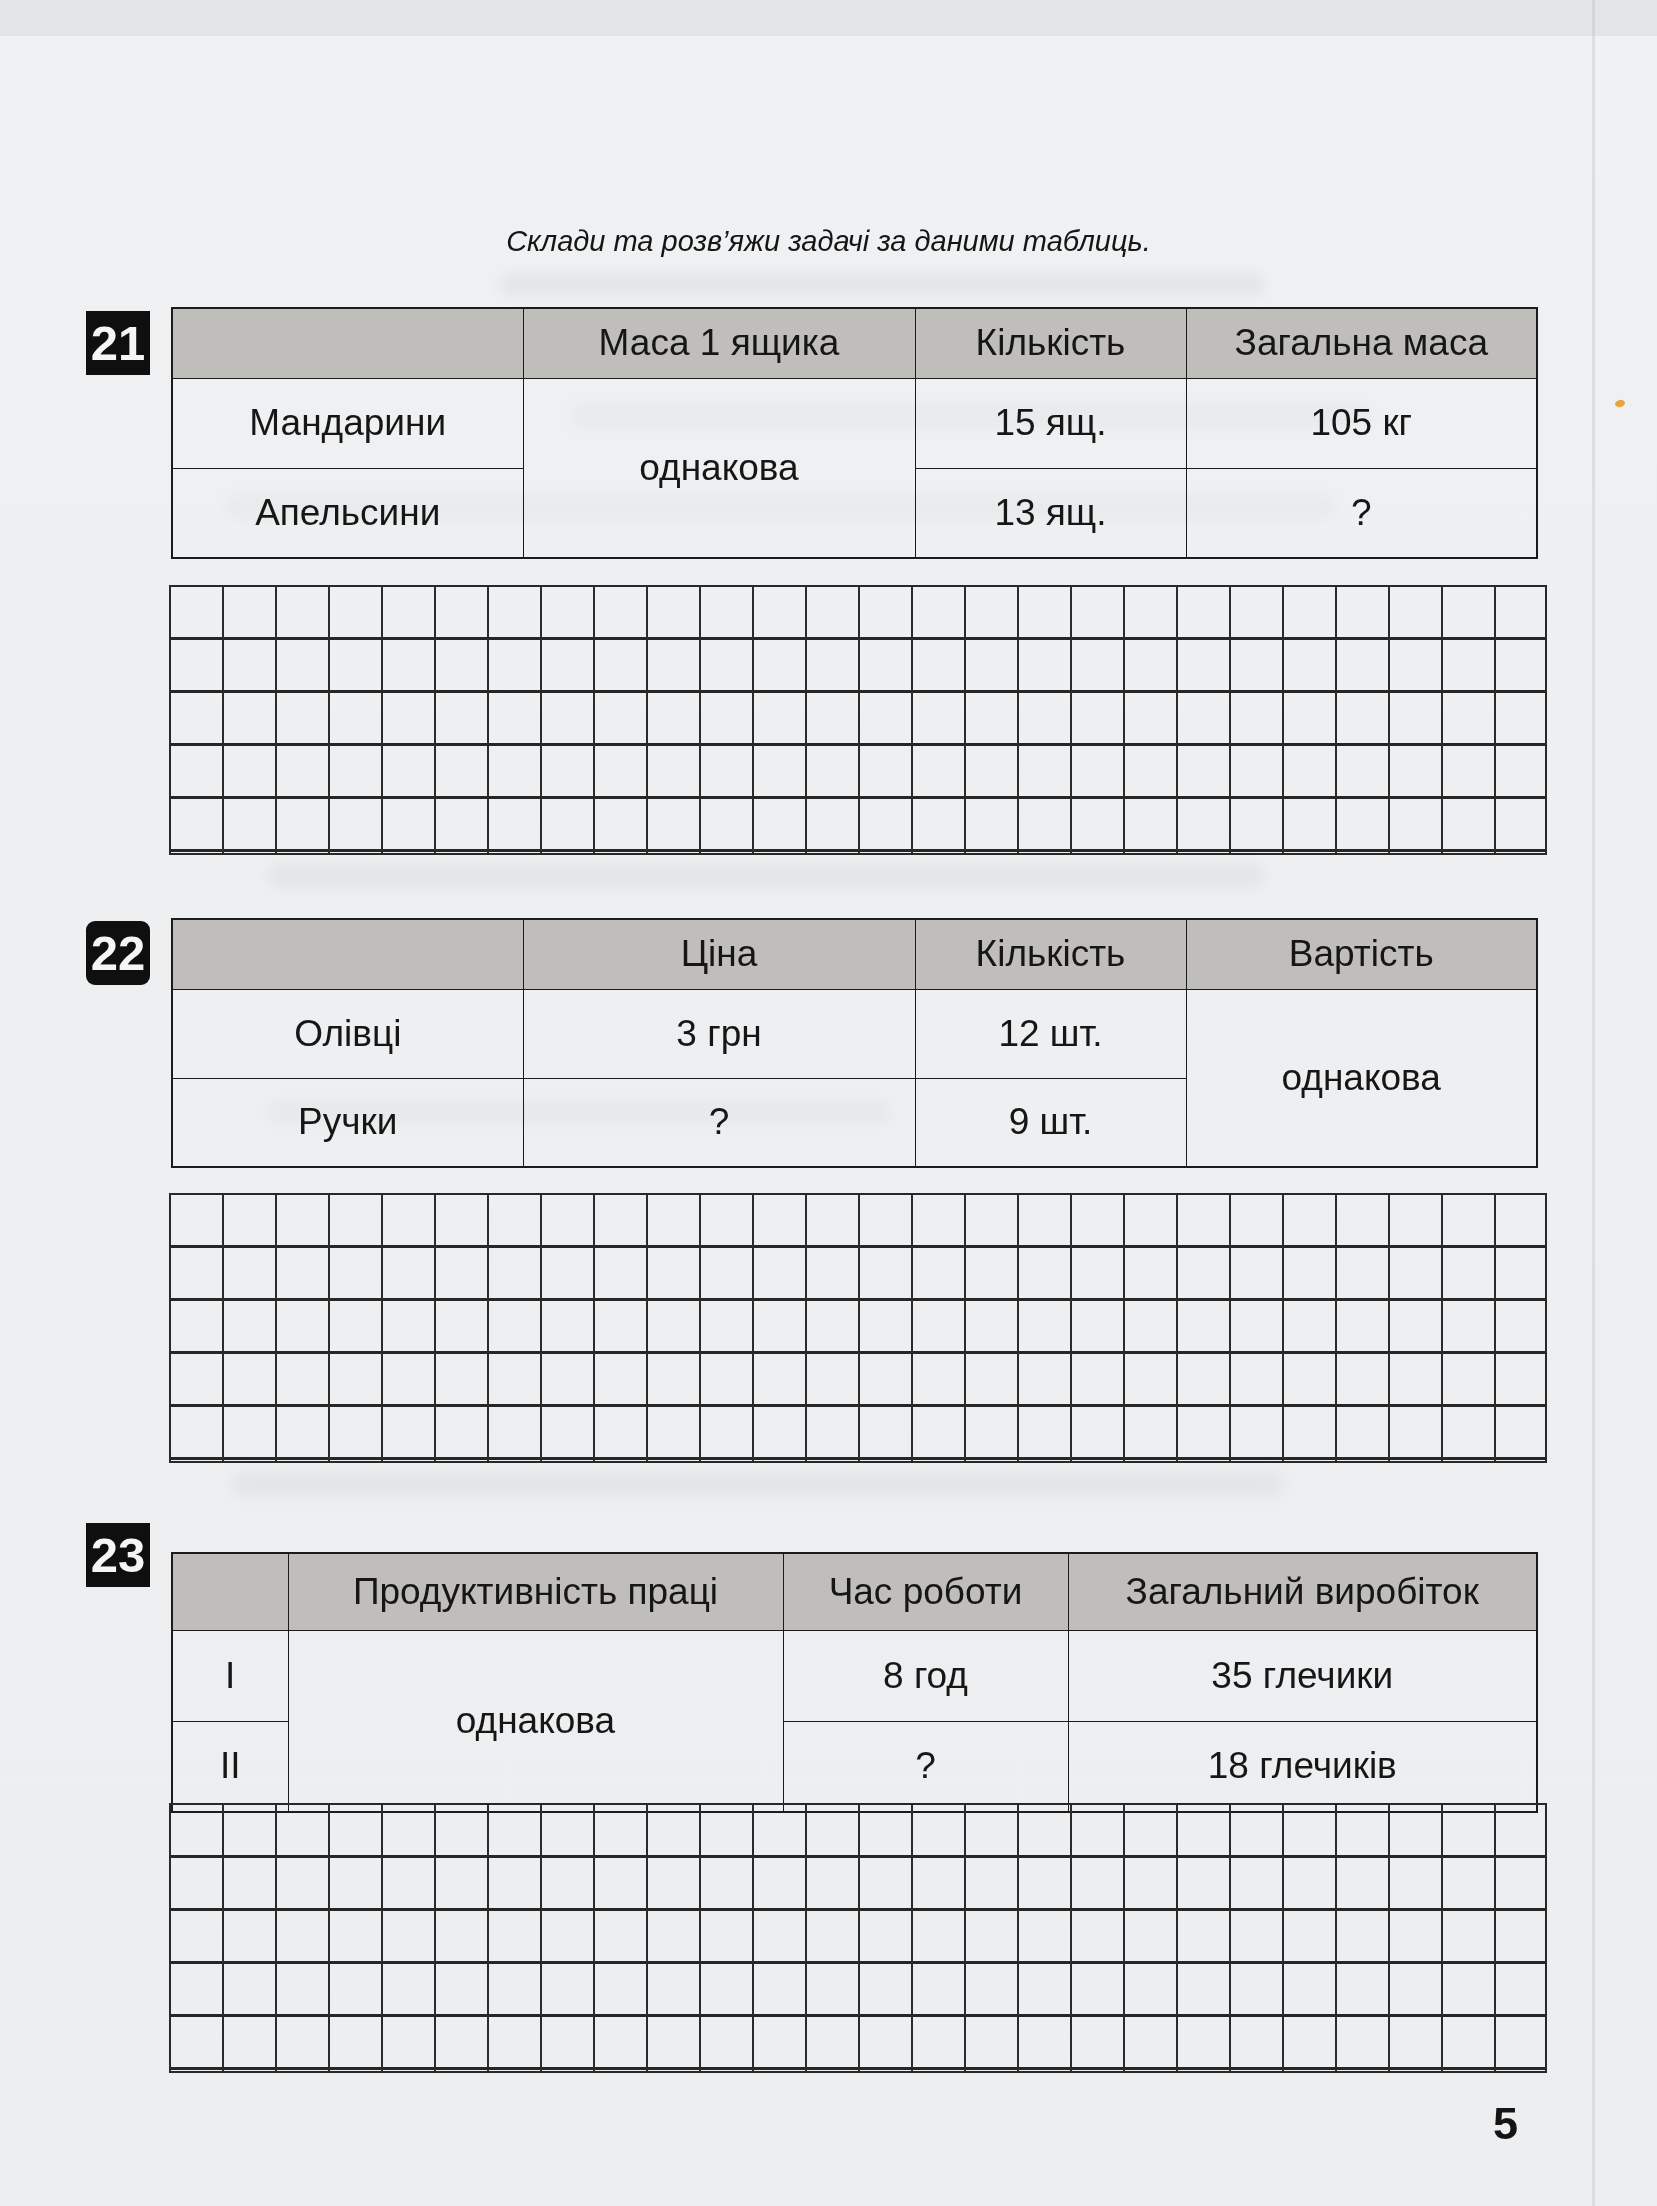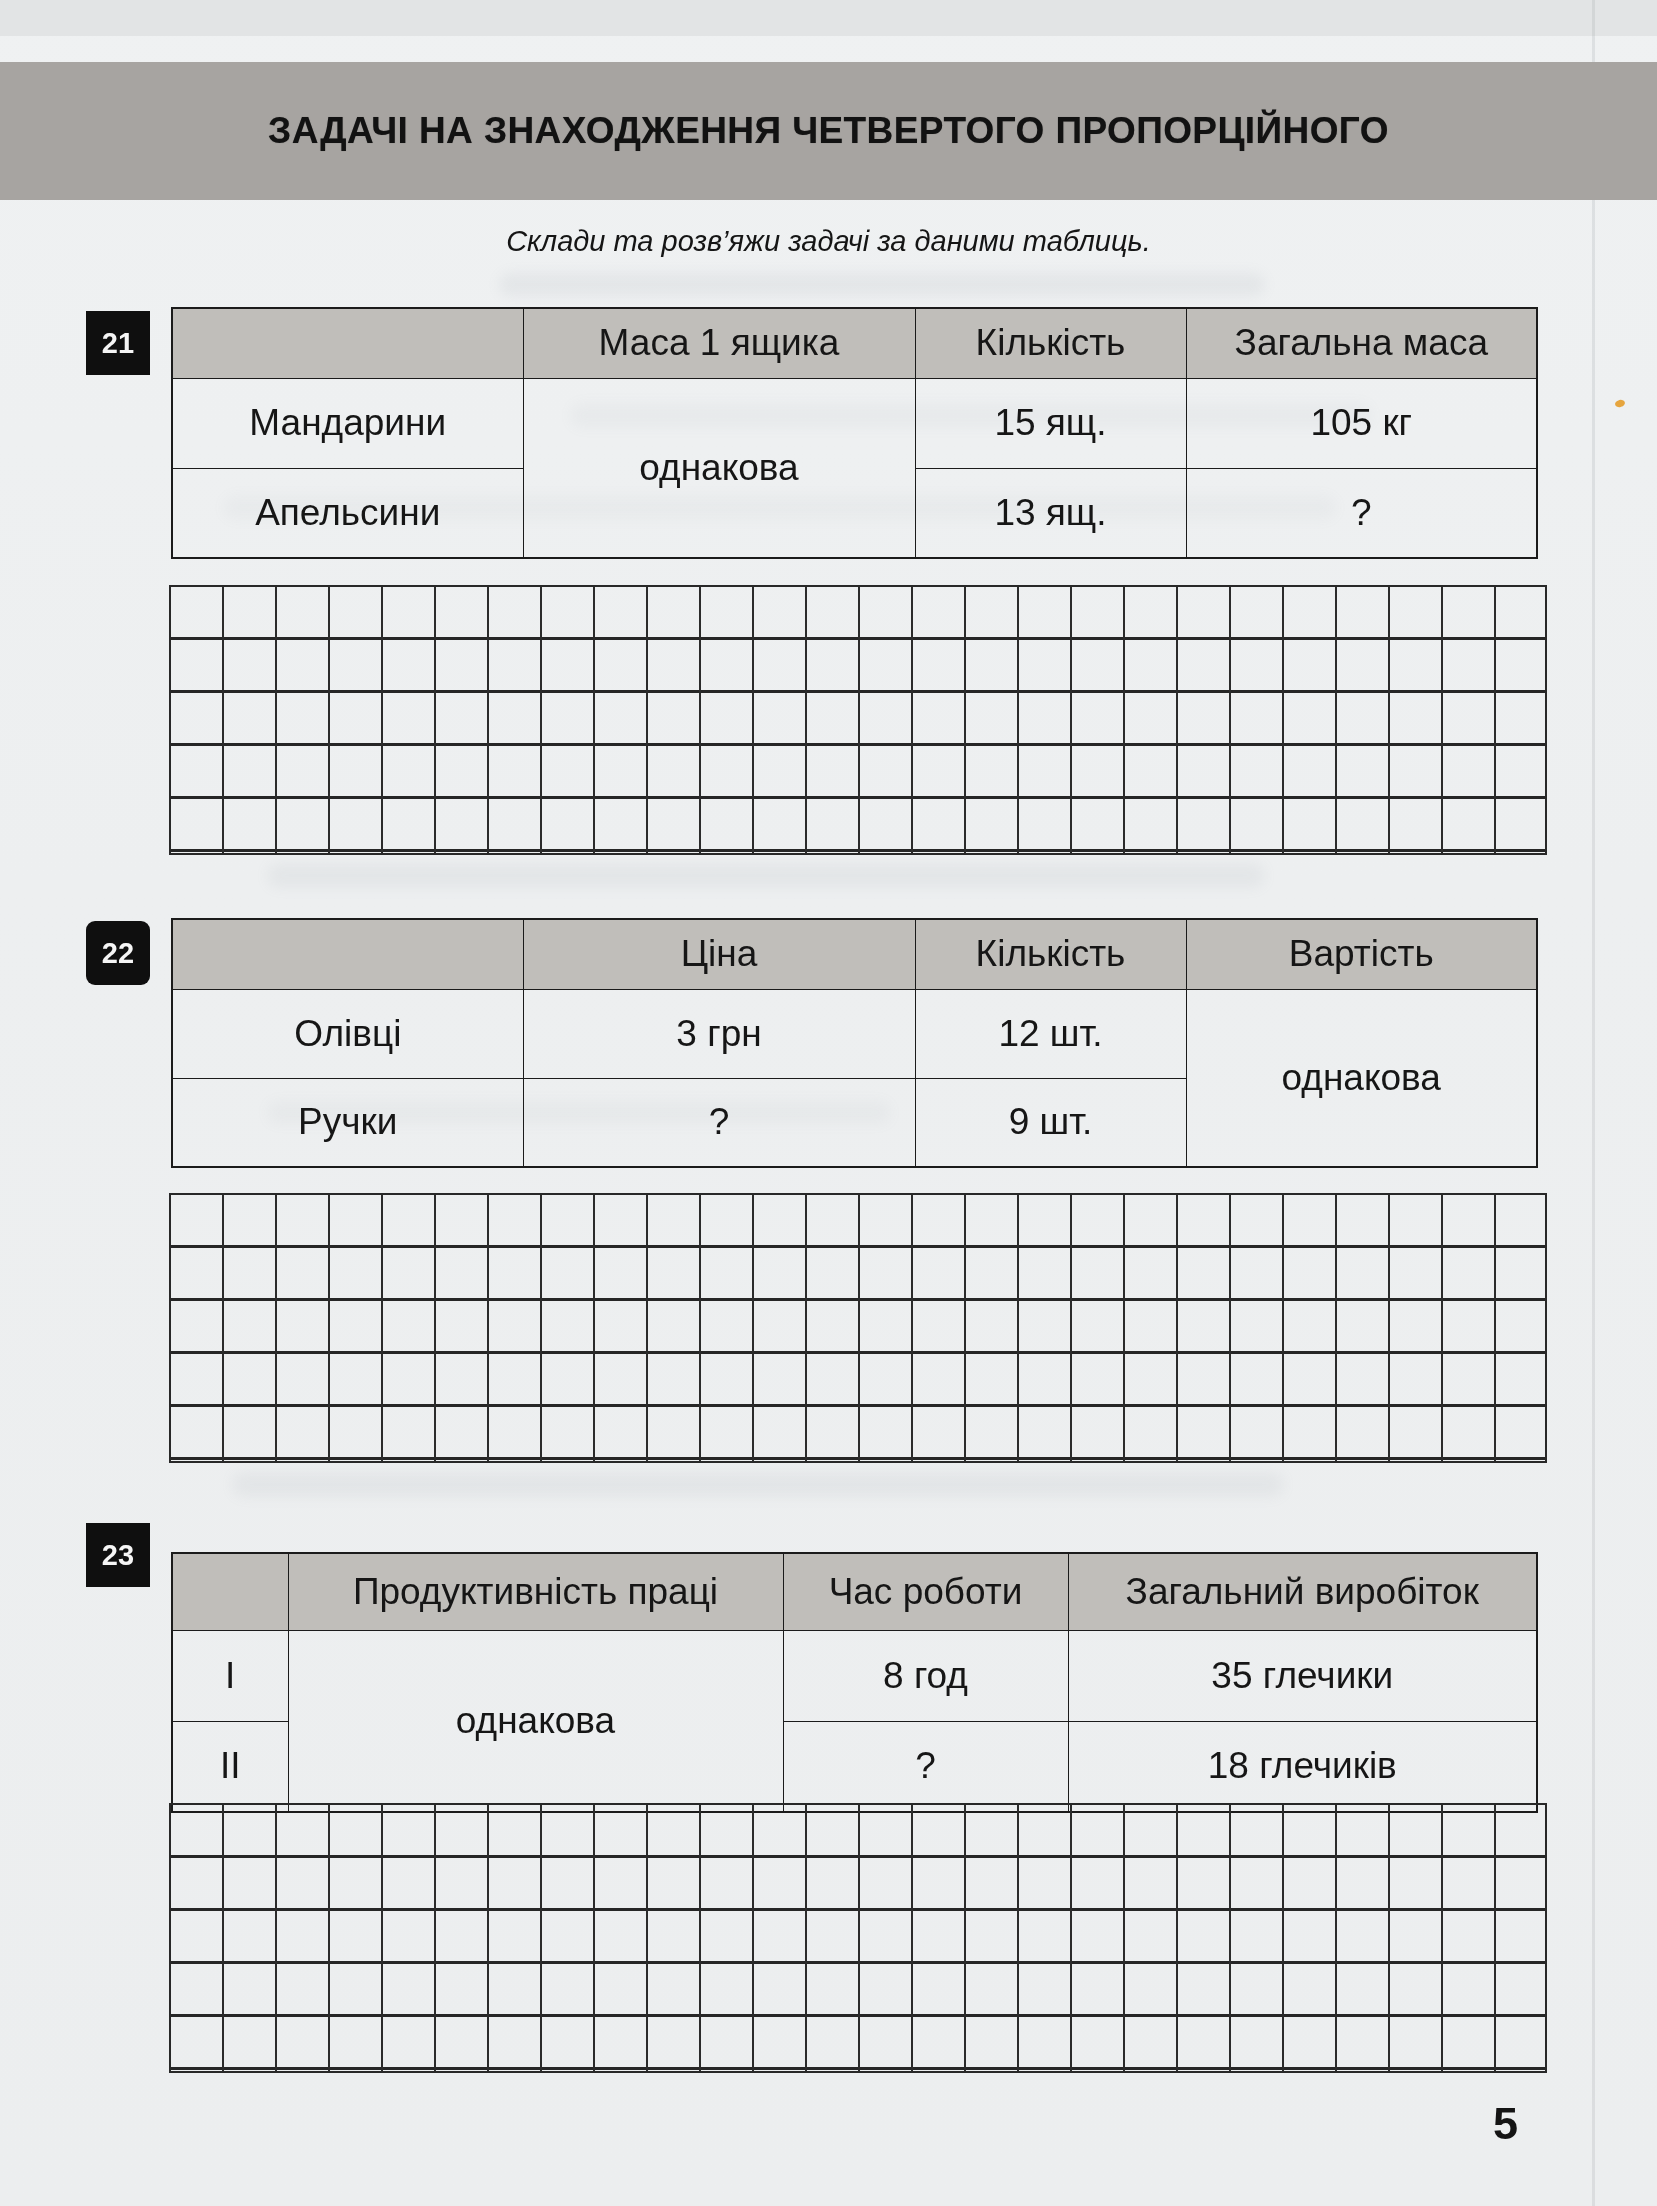--- a/index.html
+++ b/index.html
@@ -31,21 +31,21 @@
   .instruction{
     position:absolute;left:0;top:225px;width:1657px;
     text-align:center;font-size:29px;font-weight:normal;font-style:italic;color:#151515;
     white-space:nowrap;
   }
 
   
   .badge{
     position:absolute;left:86px;width:64px;height:64px;background:#0f0f0f;
     display:flex;align-items:center;justify-content:center;
-    color:#f5f5f5;font-size:29px;font-weight:bold;
+    color:#f5f5f5;font-size:49px;font-weight:bold;
   }
 
   
   table.ptable{
     position:absolute;left:171px;
     border-collapse:collapse;table-layout:fixed;
     border:2.7px solid #1b1b1b;
     background:transparent;
   }
   table.ptable td, table.ptable th{
@@ -85,23 +85,20 @@
   <div class="crease"></div>
   <div class="accent-dot"></div>
 
   <div class="smudge" style="left:499px;top:273px;width:766px;height:23px;opacity:0.10;"></div>
   <div class="smudge" style="left:570px;top:403px;width:802px;height:25px;opacity:0.06;"></div>
   <div class="smudge" style="left:223px;top:495px;width:1114px;height:25px;opacity:0.05;"></div>
   <div class="smudge" style="left:267px;top:863px;width:998px;height:25px;opacity:0.09;"></div>
   <div class="smudge" style="left:267px;top:1101px;width:624px;height:23px;opacity:0.06;"></div>
   <div class="smudge" style="left:232px;top:1472px;width:1052px;height:25px;opacity:0.09;"></div>
 
-  <div class="title-band">
-    <div class="t">ЗАДАЧІ НА ЗНАХОДЖЕННЯ ЧЕТВЕРТОГО ПРОПОРЦІЙНОГО</div>
-  </div>
 
   <div class="instruction">Склади та розв’яжи задачі за даними таблиць.</div>
 
   <div class="badge" style="top:311px;">
     <span>21</span>
   </div>
 
   <table class="ptable h78 r101" style="top:307px;width:1365px;">
     <colgroup>
       <col style="width:351px">

